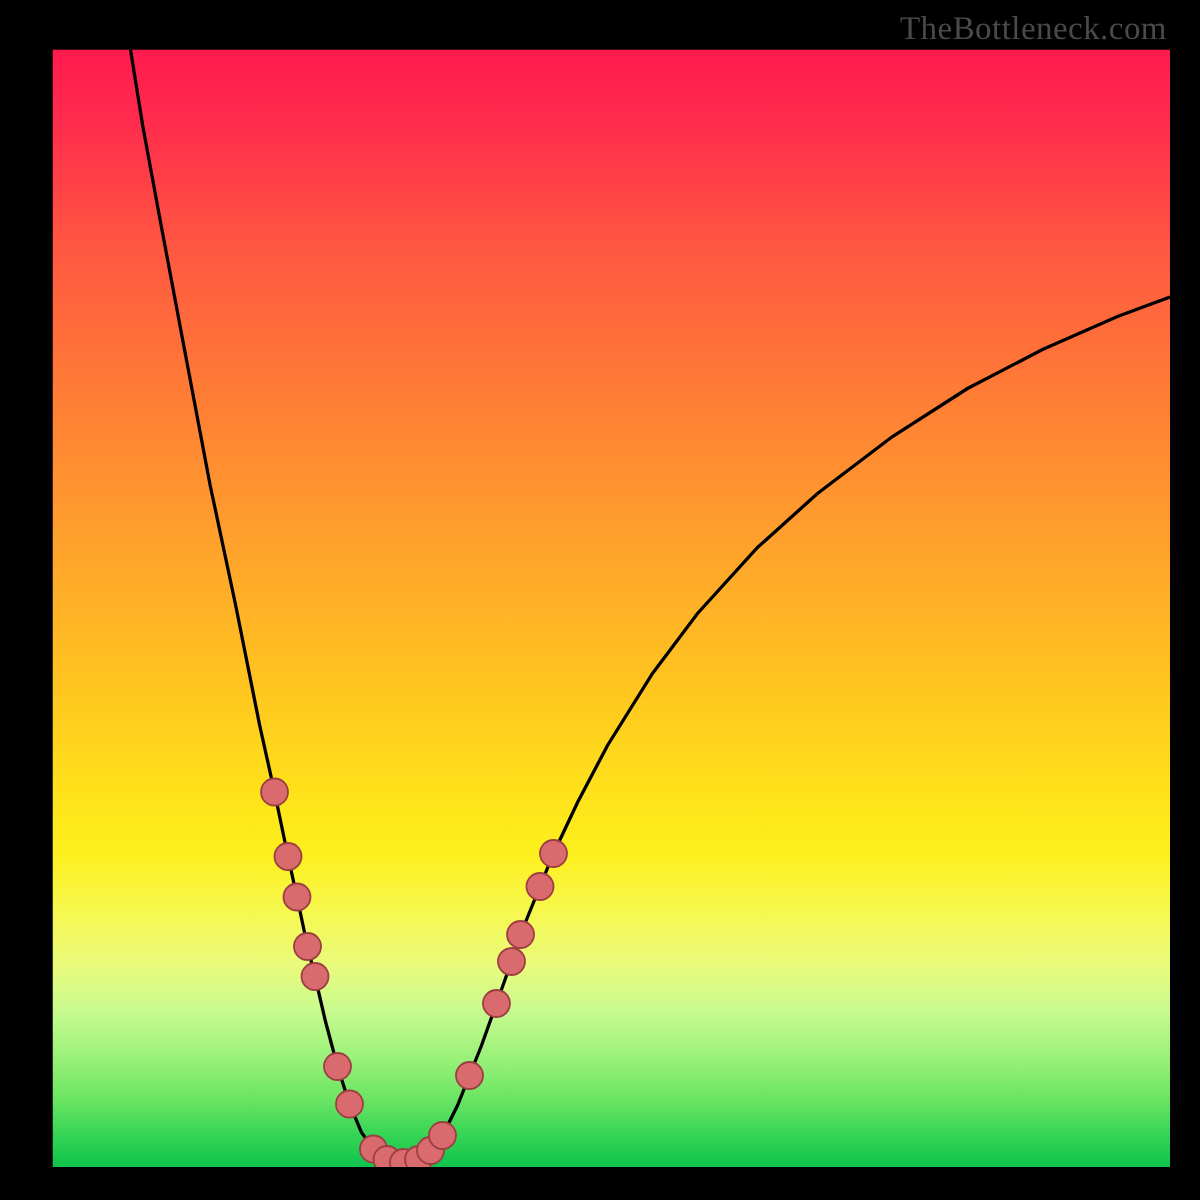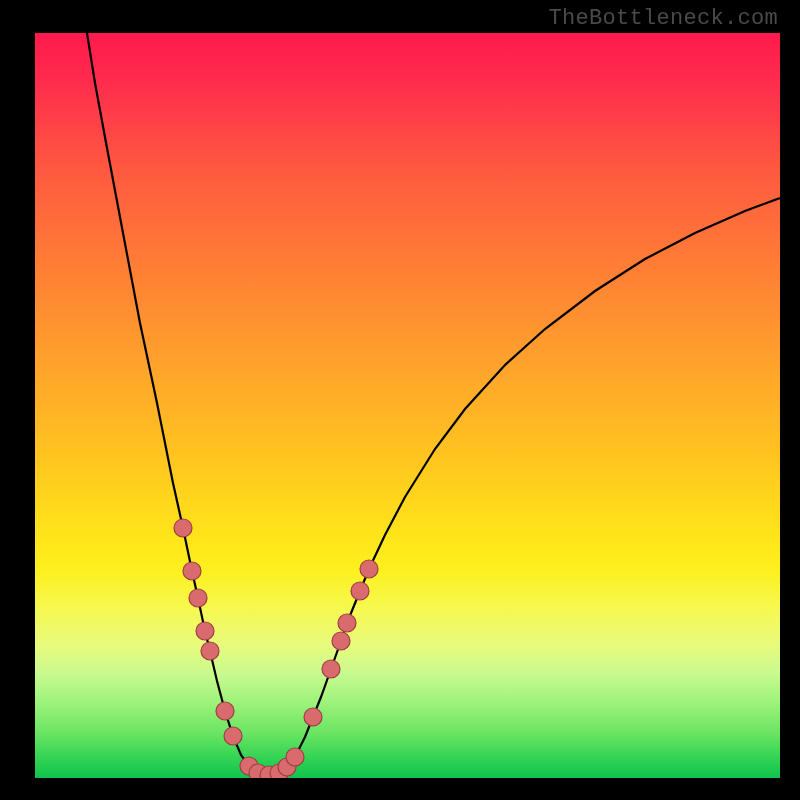--- a/index.html
+++ b/index.html
@@ -13,21 +13,21 @@
   .chart-wrap {
     position: relative;
     width: 800px;
     height: 800px;
     background: #000;
   }
   .watermark {
     position: absolute;
     top: 6px;
     right: 22px;
-    font-family: Liberation Mono, monospace;
+    font-family: Liberation Serif, serif;
     font-size: 22px;
     font-weight: 500;
     color: #4a4a4a;
     letter-spacing: 0.3px;
     z-index: 30;
   }
   .plot-area {
     position: absolute;
     left: 35px;
     top: 33px;

